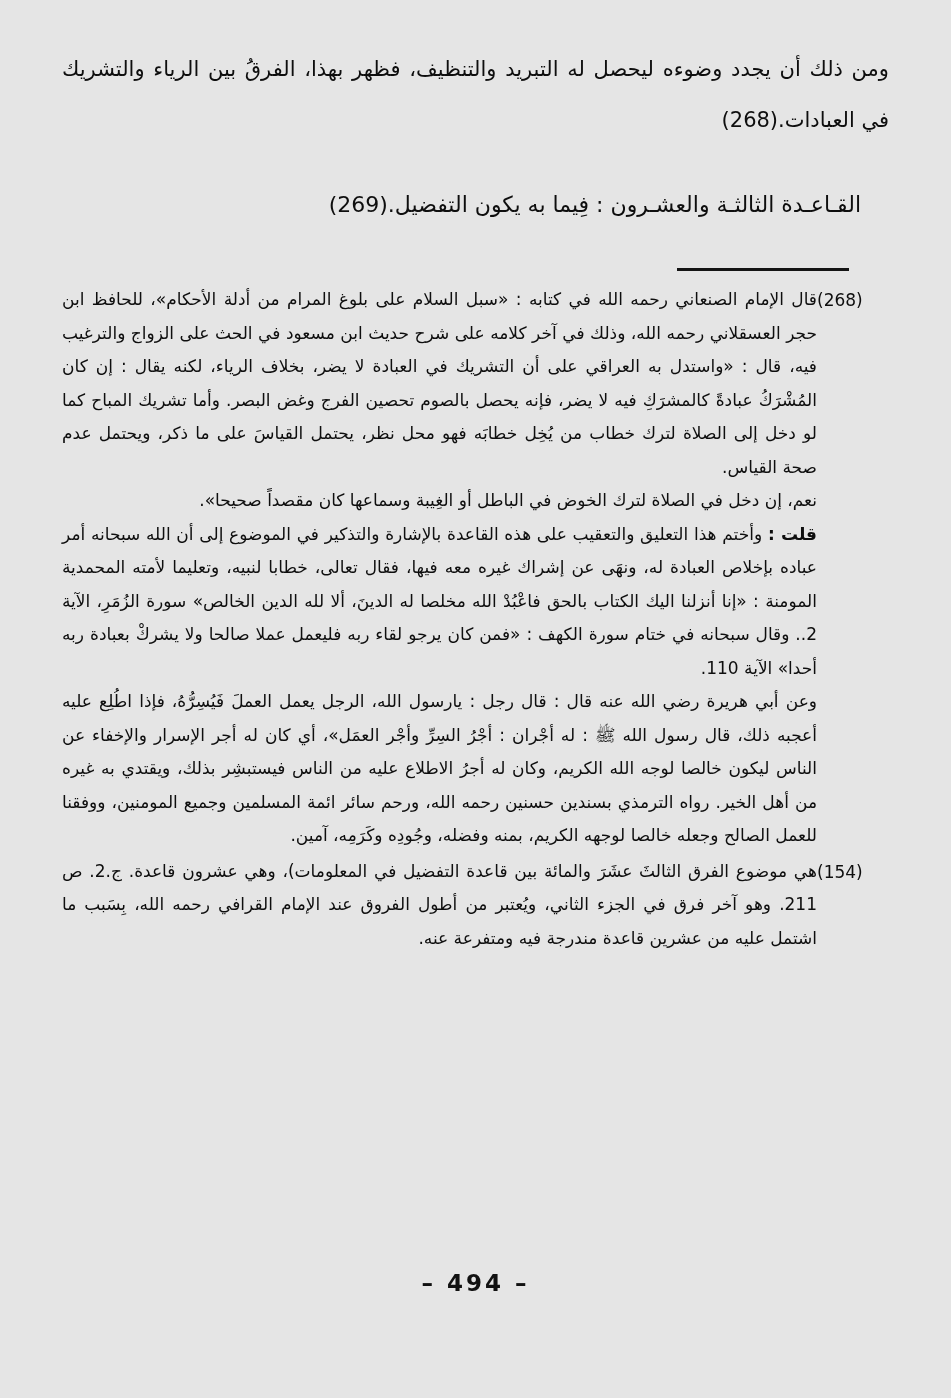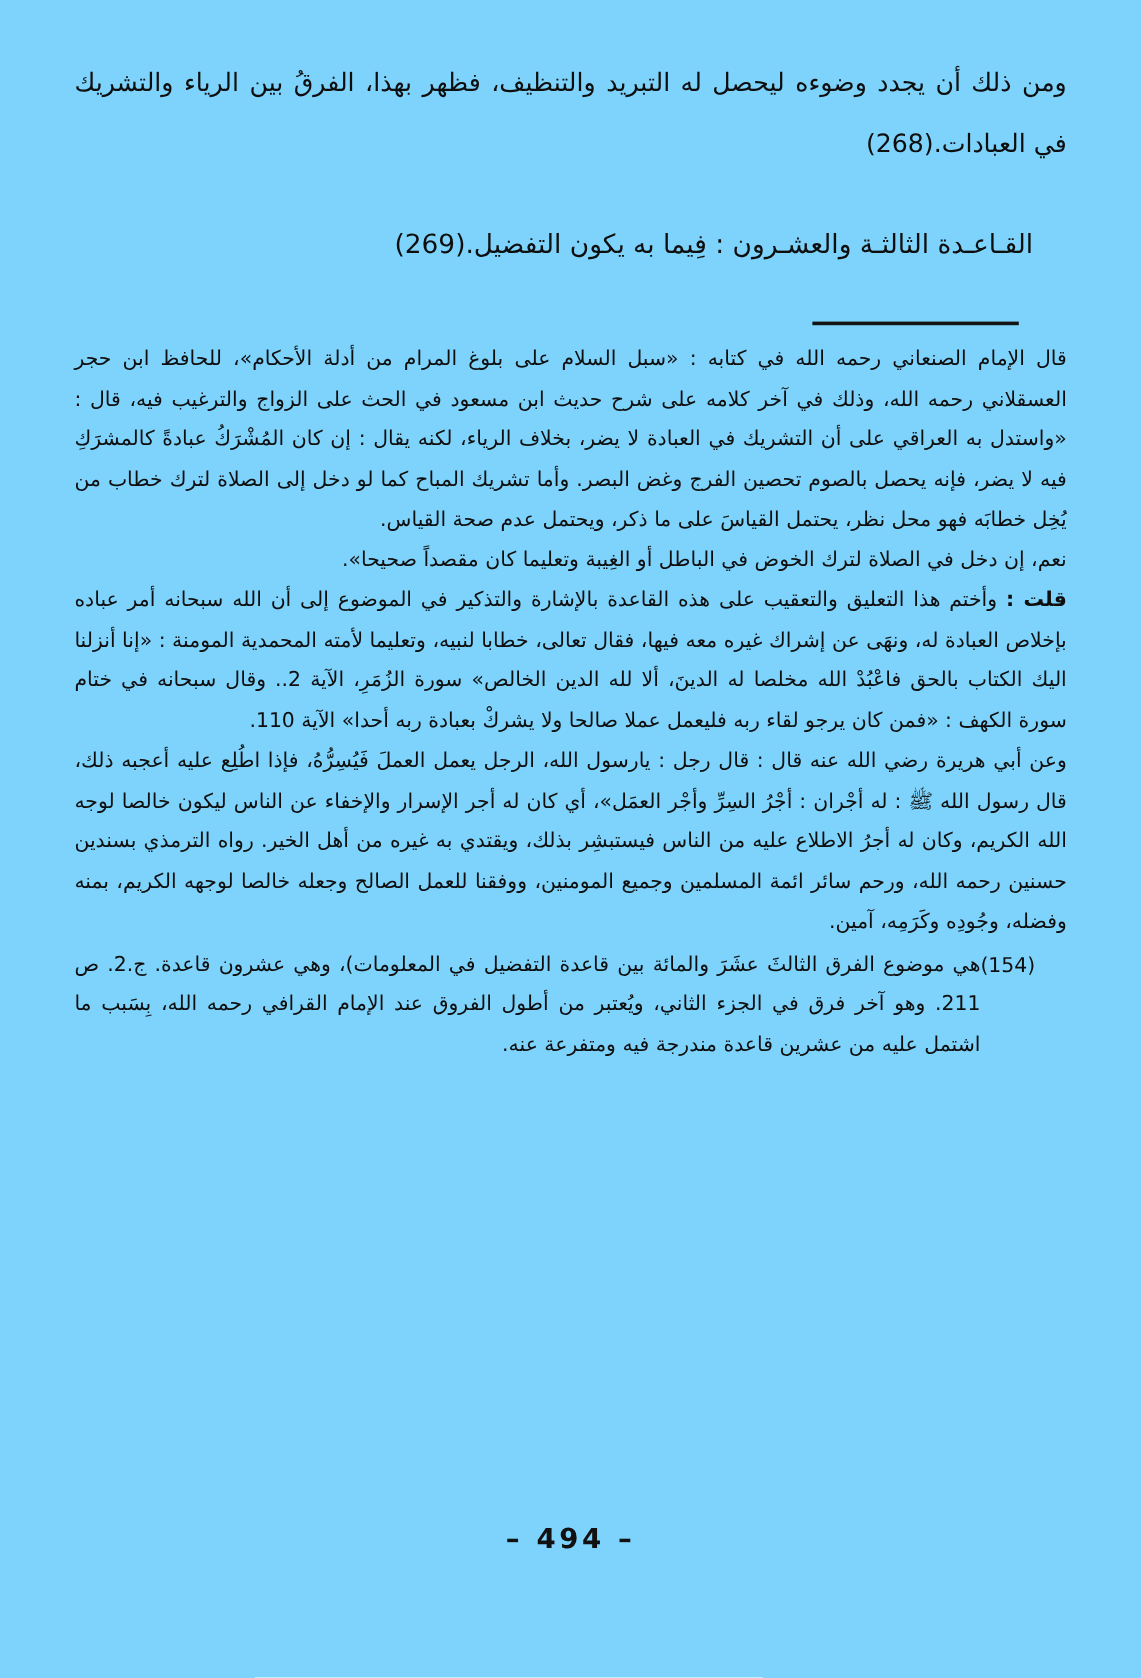--- a/index.html
+++ b/index.html
@@ -4,21 +4,21 @@
 <style>
   html, body {
     margin: 0;
     padding: 0;
     background: #fdfdfc;
   }
   .page {
     position: relative;
     width: 951px;
     height: 1398px;
-    background: #7dd3fc;
+    background: #e5e5e5;
     direction: rtl;
     color: #0e0e0e;
     font-family: "DejaVu Sans", sans-serif;
     overflow: hidden;
   }
   .content {
     padding: 44px 62px 0 62px;
   }
   .body-para {
     font-size: 21px;
@@ -97,23 +97,24 @@
 
 
     <h2 class="heading">القـاعـدة الثالثـة والعشـرون : فِيما به يكون التفضيل.(269)</h2>
 
 
     <div class="fn-sep"></div>
 
     <section class="footnotes">
 
       <div class="footnote">
+        <div class="fn-num">(268)</div>
         <div class="fn-body">
           <p>قال الإمام الصنعاني رحمه الله في كتابه : «سبل السلام على بلوغ المرام من أدلة الأحكام»، للحافظ ابن حجر العسقلاني رحمه الله، وذلك في آخر كلامه على شرح حديث ابن مسعود في الحث على الزواج والترغيب فيه، قال : «واستدل به العراقي على أن التشريك في العبادة لا يضر، بخلاف الرياء، لكنه يقال : إن كان المُشْرَكُ عبادةً كالمشرَكِ فيه لا يضر، فإنه يحصل بالصوم تحصين الفرج وغض البصر. وأما تشريك المباح كما لو دخل إلى الصلاة لترك خطاب من يُخِل خطابَه فهو محل نظر، يحتمل القياسَ على ما ذكر، ويحتمل عدم صحة القياس.</p>
-          <p>نعم، إن دخل في الصلاة لترك الخوض في الباطل أو الغِيبة وتعليما كان مقصداً صحيحا».</p>
+          <p>نعم، إن دخل في الصلاة لترك الخوض في الباطل أو الغِيبة وسماعها كان مقصداً صحيحا».</p>
           <p><b class="fn-lead">قلت :</b> <span>وأختم هذا التعليق والتعقيب على هذه القاعدة بالإشارة والتذكير في الموضوع إلى أن الله سبحانه أمر عباده بإخلاص العبادة له، ونهَى عن إشراك غيره معه فيها، فقال تعالى، خطابا لنبيه، وتعليما لأمته المحمدية المومنة : «إنا أنزلنا اليك الكتاب بالحق فاعْبُدْ الله مخلصا له الدينَ، ألا لله الدين الخالص» سورة الزُمَرِ، الآية 2.. وقال سبحانه في ختام سورة الكهف : «فمن كان يرجو لقاء ربه فليعمل عملا صالحا ولا يشركْ بعبادة ربه أحدا» الآية 110.</span></p>
           <p>وعن أبي هريرة رضي الله عنه قال : قال رجل : يارسول الله، الرجل يعمل العملَ فَيُسِرُّهُ، فإذا اطُلِع عليه أعجبه ذلك، قال رسول الله ﷺ : له أجْران : أجْرُ السِرِّ وأجْر العمَل»، أي كان له أجر الإسرار والإخفاء عن الناس ليكون خالصا لوجه الله الكريم، وكان له أجرُ الاطلاع عليه من الناس فيستبشِر بذلك، ويقتدي به غيره من أهل الخير. رواه الترمذي بسندين حسنين رحمه الله، ورحم سائر ائمة المسلمين وجميع المومنين، ووفقنا للعمل الصالح وجعله خالصا لوجهه الكريم، بمنه وفضله، وجُودِه وكَرَمِه، آمين.</p>
         </div>
       </div>
 
       <div class="footnote">
         <div class="fn-num">(154)</div>
         <div class="fn-body">
           <p>هي موضوع الفرق الثالثَ عشَرَ والمائة بين قاعدة التفضيل في المعلومات)، وهي عشرون قاعدة. ج.2. ص 211. وهو آخر فرق في الجزء الثاني، ويُعتبر من أطول الفروق عند الإمام القرافي رحمه الله، بِسَبب ما اشتمل عليه من عشرين قاعدة مندرجة فيه ومتفرعة عنه.</p>
         </div>

